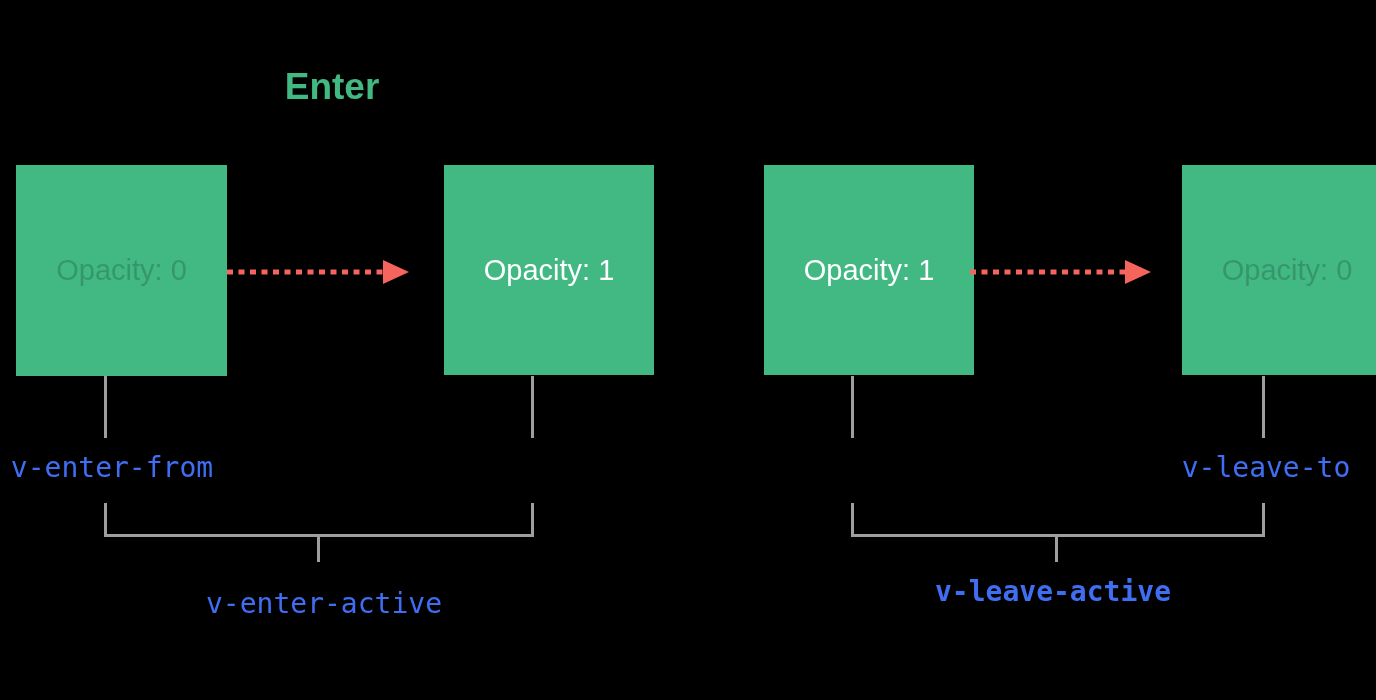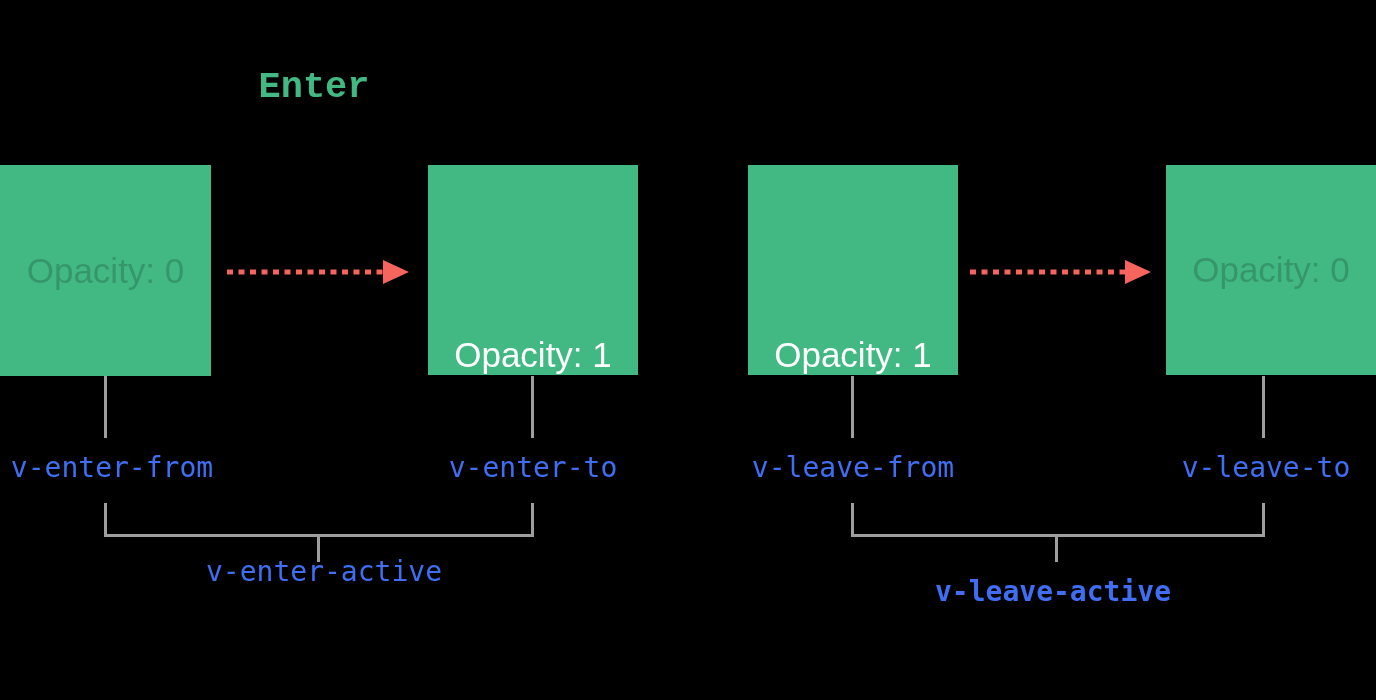--- a/index.html
+++ b/index.html
@@ -23,23 +23,24 @@
     font-weight: bold;
     color: var(--heading-green, #42b983);
     line-height: 40px;
   }
   .box {
     position: absolute;
     background: var(--box-green, #42b883);
     display: flex;
     align-items: center;
     justify-content: center;
-    font-size: 35px;
+    font-size: 29px;
+    margin-left: 16px;
   }
-  .box.bright { color: var(--box-text-bright, #ffffff); align-items: flex-end; }
+  .box.bright { color: var(--box-text-bright, #ffffff); }
   .box.dim    { color: var(--box-text-dim, rgba(0,0,0,0.18)); }
   .gline {
     position: absolute;
     background: var(--connector-gray, #9e9e9e);
   }
   .mono-label {
     position: absolute;
     width: 320px;
     text-align: center;
     font-family: "DejaVu Sans Mono", "Liberation Mono", monospace;
@@ -50,66 +51,64 @@
   }
   .arrow-svg { position: absolute; display: block; }
   .arrow-svg line    { stroke: var(--arrow-red, #f5655d); }
   .arrow-svg polygon { fill:   var(--arrow-red, #f5655d); }
 </style>
 </head>
 <body>
 
 <div id="stage">
 
-  <div class="heading" style="left:154px; top:67px;font-family:Liberation Mono, monospace;">Enter</div>
+  <div class="heading" style="left:172px; top:67px;">Enter</div>
 
   <div class="box dim" style="left:0px; top:165px; width:211px; height:211px;">
     <span>Opacity: 0</span>
   </div>
 
   <svg class="arrow-svg" style="left:225px; top:252px;" width="186" height="40" viewBox="0 0 186 40">
     <line x1="2" y1="20" x2="158" y2="20" stroke-width="5" stroke-dasharray="6 5.5"></line>
     <polygon points="158,8 158,32 184,20"></polygon>
   </svg>
 
   <div class="box bright" style="left:428px; top:165px; width:210px; height:210px;">
     <span>Opacity: 1</span>
   </div>
 
   <div class="gline" style="left:104px; top:376px; width:3px; height:62px;"></div>
   <div class="gline" style="left:531px; top:376px; width:3px; height:62px;"></div>
 
   <div class="mono-label" style="left:-48px; top:452px;">v-enter-from</div>
-  <div class="mono-label" style="left:373px; top:452px;">v-enter-to</div>
 
   <div class="gline" style="left:104px; top:503px; width:3px; height:31px;"></div>
   <div class="gline" style="left:531px; top:503px; width:3px; height:31px;"></div>
   <div class="gline" style="left:104px; top:534px; width:430px; height:3px;"></div>
   <div class="gline" style="left:317px; top:537px; width:3px; height:25px;"></div>
 
-  <div class="mono-label" style="left:164px; top:556px;">v-enter-active</div>
+  <div class="mono-label" style="left:164px; top:588px;">v-enter-active</div>
 
 
   <div class="box bright" style="left:748px; top:165px; width:210px; height:210px;">
     <span>Opacity: 1</span>
   </div>
 
   <svg class="arrow-svg" style="left:968px; top:252px;" width="185" height="40" viewBox="0 0 185 40">
     <line x1="2" y1="20" x2="157" y2="20" stroke-width="5" stroke-dasharray="6 5.5"></line>
     <polygon points="157,8 157,32 183,20"></polygon>
   </svg>
 
   <div class="box dim" style="left:1166px; top:165px; width:210px; height:210px;">
     <span>Opacity: 0</span>
   </div>
 
   <div class="gline" style="left:851px; top:376px; width:3px; height:62px;"></div>
   <div class="gline" style="left:1262px; top:376px; width:3px; height:62px;"></div>
 
-  <div class="mono-label" style="left:693px; top:452px;">v-leave-from</div>
   <div class="mono-label" style="left:1106px; top:452px;">v-leave-to</div>
 
   <div class="gline" style="left:851px; top:503px; width:3px; height:31px;"></div>
   <div class="gline" style="left:1262px; top:503px; width:3px; height:31px;"></div>
   <div class="gline" style="left:851px; top:534px; width:414px; height:3px;"></div>
   <div class="gline" style="left:1055px; top:537px; width:3px; height:25px;"></div>
 
   <div class="mono-label" style="left:893px; top:576px;font-weight:bold;">v-leave-active</div>
 
 </div>

